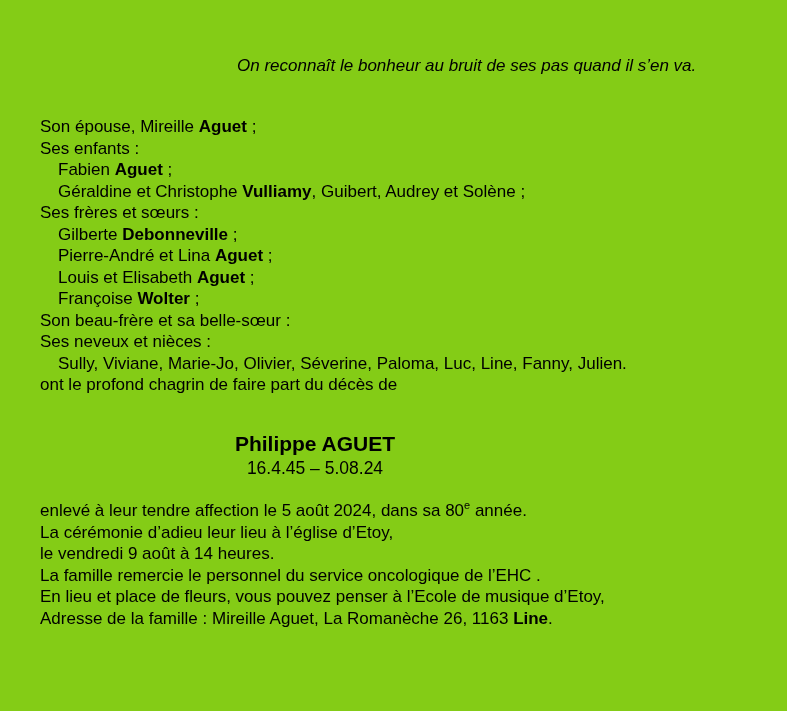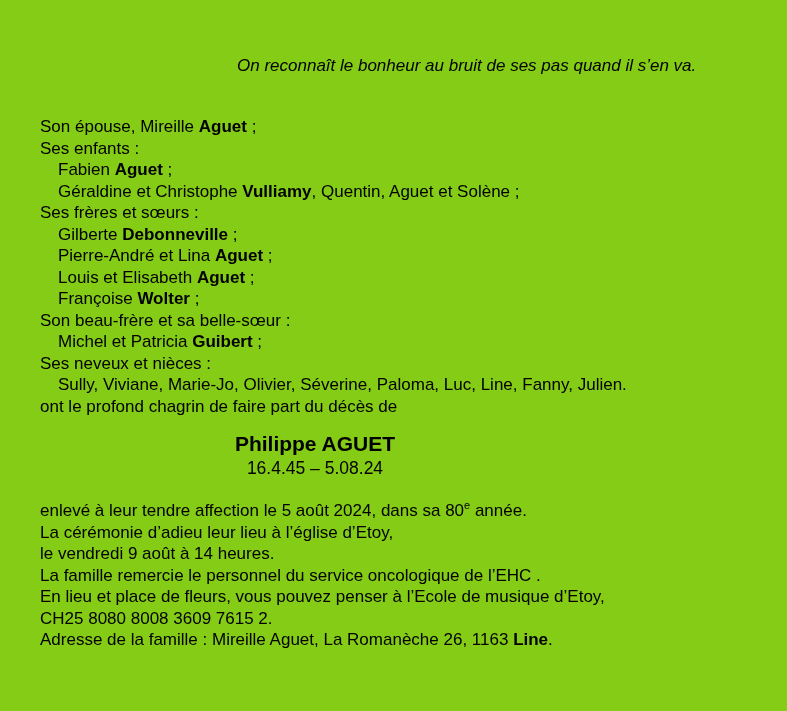--- a/index.html
+++ b/index.html
@@ -72,41 +72,39 @@
 <body>
 
 <div class="page">
 
   <div class="epigraph">On reconnaît le bonheur au bruit de ses pas quand il s’en va.</div>
 
   <div class="family-list">
       <div class="line"><span>Son épouse, Mireille </span><b>Aguet</b><span> ;</span></div>
       <div class="line"><span>Ses enfants :</span></div>
       <div class="line indent"><span>Fabien </span><b>Aguet</b><span> ;</span></div>
-      <div class="line indent"><span>Géraldine et Christophe </span><b>Vulliamy</b><span>, Quentin, Aguet et Solène ;</span></div>
+      <div class="line indent"><span>Géraldine et Christophe </span><b>Vulliamy</b><span>, Guibert, Audrey et Solène ;</span></div>
       <div class="line"><span>Ses frères et sœurs :</span></div>
       <div class="line indent"><span>Gilberte </span><b>Debonneville</b><span> ;</span></div>
       <div class="line indent"><span>Pierre-André et Lina </span><b>Aguet</b><span> ;</span></div>
       <div class="line indent"><span>Louis et Elisabeth </span><b>Aguet</b><span> ;</span></div>
       <div class="line indent"><span>Françoise </span><b>Wolter</b><span> ;</span></div>
       <div class="line"><span>Son beau-frère et sa belle-sœur :</span></div>
-      <div class="line indent"><span>Michel et Patricia </span><b>Guibert</b><span> ;</span></div>
       <div class="line"><span>Ses neveux et nièces :</span></div>
       <div class="line indent"><span>Sully, Viviane, Marie-Jo, Olivier, Séverine, Paloma, Luc, Line, Fanny, Julien.</span></div>
       <div class="line"><span>ont le profond chagrin de faire part du décès de</span></div>
     </div>
 
   <div class="deceased-block">
     <div class="deceased-name">Philippe AGUET</div>
     <div class="deceased-dates">16.4.45 – 5.08.24</div>
   </div>
 
   <div class="closing-list">
       <div class="line"><span>enlevé à leur tendre affection le 5 août 2024, dans sa 80</span><sup>e</sup><span> année.</span></div>
       <div class="line"><span>La cérémonie d’adieu leur lieu à l’église d’Etoy,</span></div>
       <div class="line"><span>le vendredi 9 août à 14 heures.</span></div>
       <div class="line"><span>La famille remercie le personnel du service oncologique de l’EHC .</span></div>
       <div class="line"><span>En lieu et place de fleurs, vous pouvez penser à l’Ecole de musique d’Etoy,</span></div>
-      <div class="line"><span>CH25 8080 8008 3609 7615 2.</span></div>
       <div class="line"><span>Adresse de la famille : Mireille Aguet, La Romanèche 26, 1163 </span><b>Line</b><span>.</span></div>
     </div>
 
 </div>
 
 </body></html>

